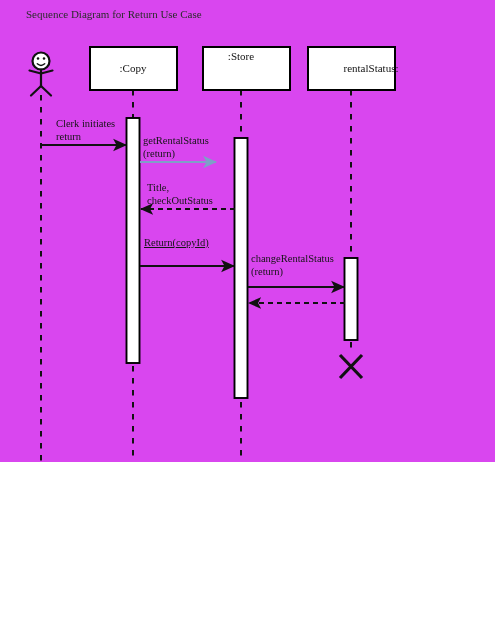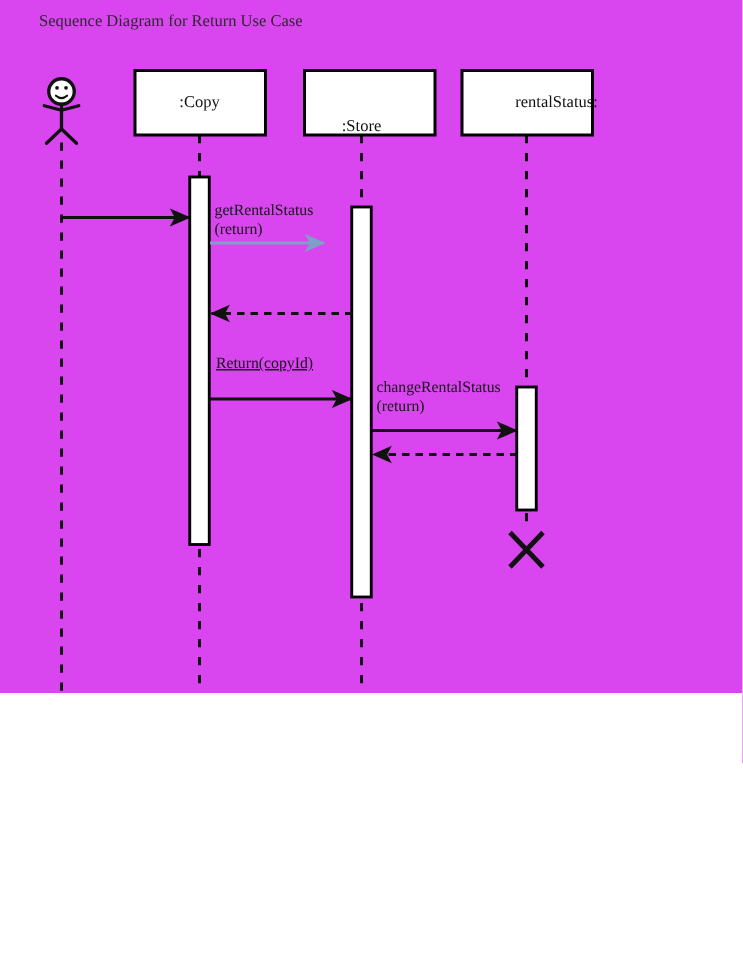--- a/index.html
+++ b/index.html
@@ -111,22 +111,26 @@
       <line x1="41" y1="145" x2="126" y2="145" stroke="#111111" stroke-width="2" marker-end="url(#arrow-black)"></line>
       <line x1="140" y1="162" x2="216" y2="162" stroke="#7f9fc8" stroke-width="2" marker-end="url(#arrow-blue)"></line>
       <line x1="235" y1="209" x2="141" y2="209" stroke="#111111" stroke-width="1.9" stroke-dasharray="5 4" marker-end="url(#arrow-black)"></line>
       <line x1="140" y1="266" x2="234" y2="266" stroke="#111111" stroke-width="2" marker-end="url(#arrow-black)"></line>
       <line x1="248" y1="287" x2="344" y2="287" stroke="#111111" stroke-width="2" marker-end="url(#arrow-black)"></line>
       <line x1="345" y1="303" x2="249" y2="303" stroke="#111111" stroke-width="1.9" stroke-dasharray="5 4" marker-end="url(#arrow-black)"></line>
     </g>
   </svg>
 
   <div class="lifeline-name" style="left:133px; top:68px;">:Copy</div>
-  <div class="lifeline-name" style="left:241px; top:84px;">:Store</div>
+  <div class="lifeline-name" style="left:241px; top:56px;">:Store</div>
   <div class="lifeline-name" style="left:371px; top:68px;">rentalStatus:</div>
 
+  <div class="msg-label" style="left:56px; top:117px;">Clerk initiates
+return</div>
   <div class="msg-label" style="left:143px; top:134px;">getRentalStatus
 (return)</div>
+  <div class="msg-label" style="left:147px; top:181px;">Title,
+checkOutStatus</div>
   <div class="msg-label" style="left:144px; top:236px;text-decoration:underline;">Return(copyId)</div>
   <div class="msg-label" style="left:251px; top:252px;">changeRentalStatus
 (return)</div>
 
 </div>
 
 </body></html>

